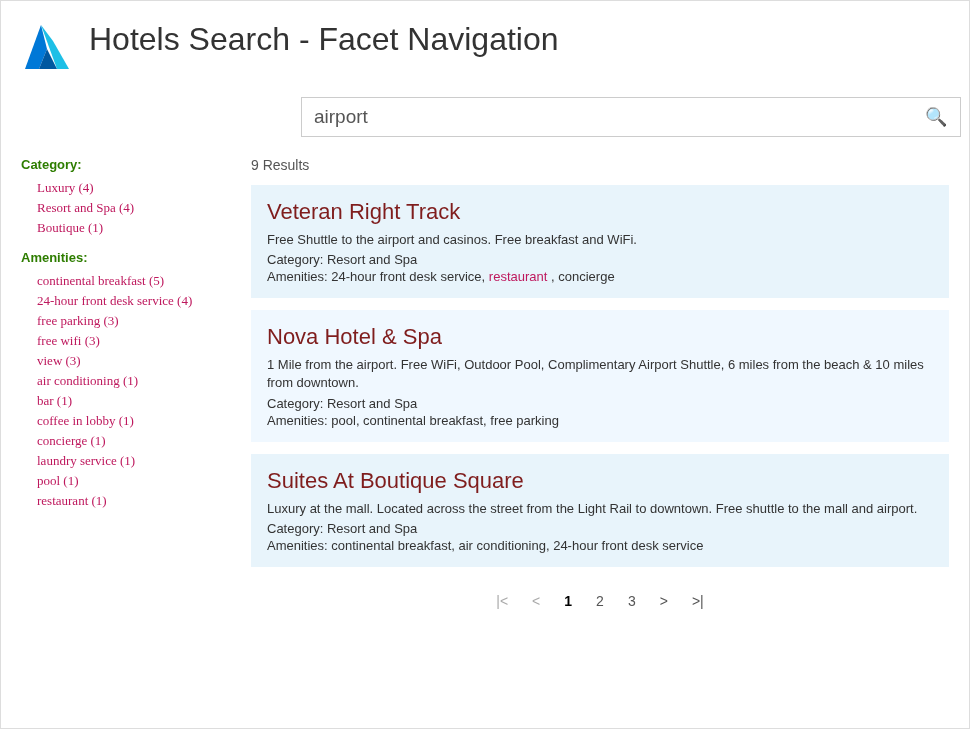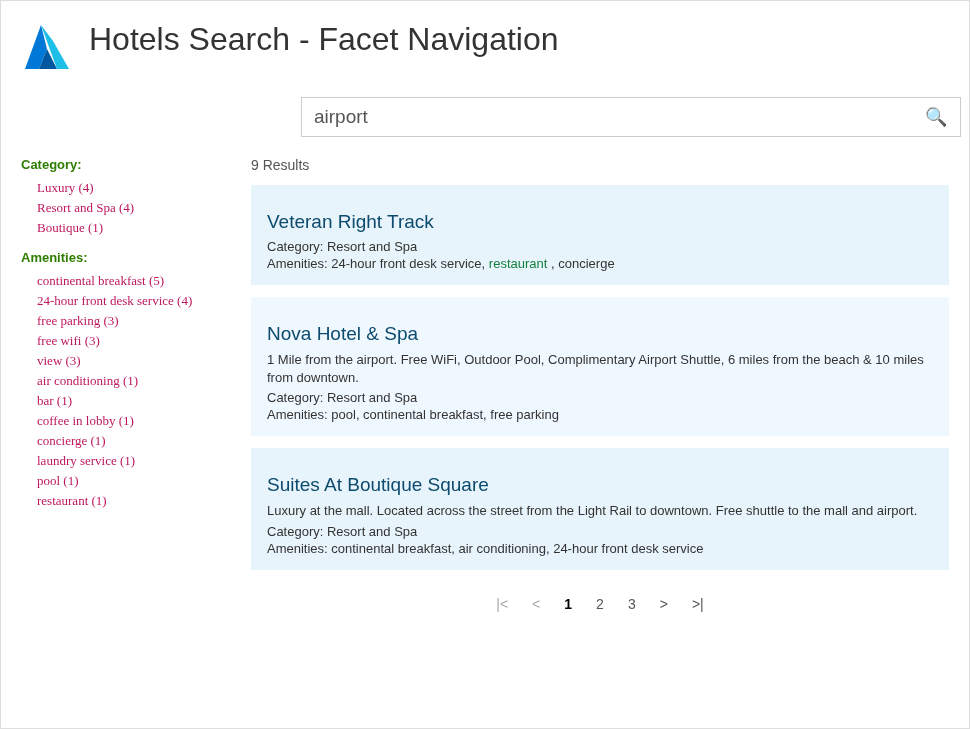--- a/index.html
+++ b/index.html
@@ -101,42 +101,41 @@
     
     .result-item {
       background: #f0f8ff;
       padding: 14px 16px;
       margin-bottom: 12px;
     }
     .result-item:nth-child(even) {
       background: #e8f4fb;
     }
     .result-title {
-      color: #0c4a6e;
-      font-size: 19px;
+      color: #7f1d1d;
+      font-size: 22px;
       font-weight: 400;
       margin-bottom: 6px;
       cursor: pointer;
       text-decoration: none;
       display: block;
-      margin-top: 12px;
     }
     .result-desc {
       color: #333;
       font-size: 13px;
       margin-bottom: 3px;
       line-height: 1.4;
     }
     .result-meta {
       color: #333;
       font-size: 13px;
       margin-top: 2px;
     }
     .result-meta span.highlight {
-      color: #15803d;
+      color: #be185d;
     }
     
     .pagination {
       display: flex;
       justify-content: center;
       align-items: center;
       gap: 12px;
       margin-top: 24px;
       font-size: 14px;
     }
@@ -199,20 +198,21 @@
         <a class="facet-link">pool (1)</a>
         <a class="facet-link">restaurant (1)</a>
       </div>
     </div>
 
     <div class="results-area">
       <div class="results-count">9 Results</div>
 
       <div class="result-item">
         <a class="result-title">Veteran Right Track</a>
+        <div class="result-desc">Free Shuttle to the airport and casinos.  Free breakfast and WiFi.</div>
         <div class="result-meta">Category: Resort and Spa</div>
         <div class="result-meta">
           <span>Amenities: 24-hour front desk service,</span>
           <span class="highlight">restaurant</span>
           <span>, concierge</span>
         </div>
       </div>
 
       <div class="result-item">
         <a class="result-title">Nova Hotel &amp; Spa</a>

